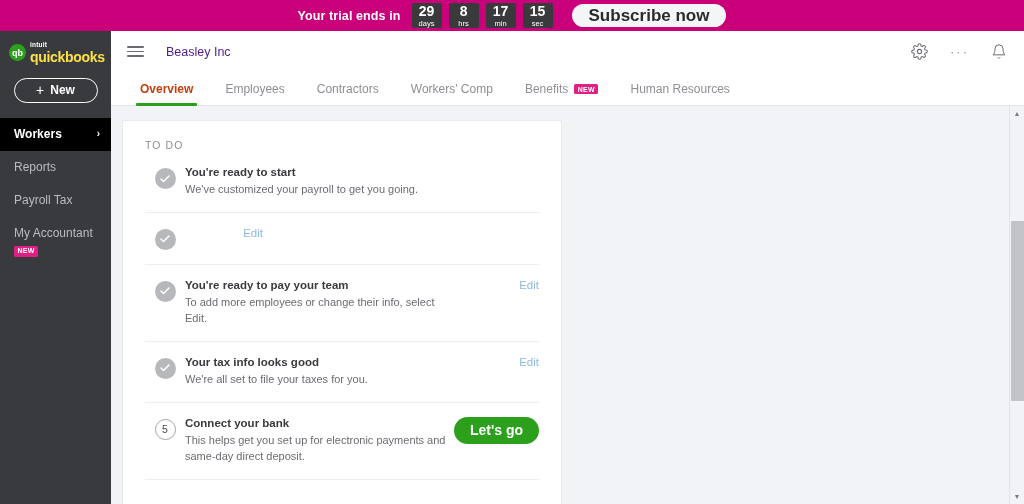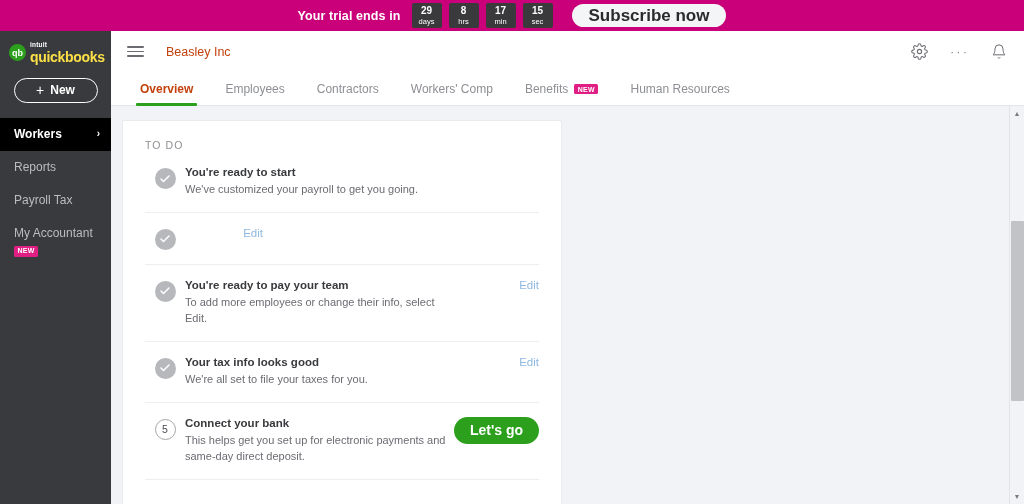--- a/index.html
+++ b/index.html
@@ -23,21 +23,21 @@
     color: #ffffff; font-size: 12.5px; font-weight: 600;
     letter-spacing: .1px; margin-right: 4px;
   }
   .cd-box {
     background: #3a3a3c; border-radius: 2px;
     width: 30px; height: 25px;
     display: flex; flex-direction: column;
     align-items: center; justify-content: center;
     color: #fff; line-height: 1;
   }
-  .cd-val { font-size: 10px; font-weight: 700; }
+  .cd-val { font-size: 14px; font-weight: 700; }
   .cd-unit { font-size: 7.5px; font-weight: 400; margin-top: 1.5px; }
   .subscribe-btn {
     margin-left: 12px;
     background: #f4f5f7; color: #2b2b2b;
     border: none; border-radius: 13px;
     height: 23px; padding: 0 17px;
     font-family: Liberation Sans, sans-serif;
     font-size: 17px; font-weight: 600;
     cursor: pointer; white-space: nowrap;
   }
@@ -98,21 +98,21 @@
     width: 913px; height: 41px;
     background: #ffffff;
     display: flex; align-items: center;
   }
   .hamburger { margin-left: 16px; width: 17px; cursor: pointer; }
   .hamburger span {
     display: block; height: 1.6px; background: #6b6c72;
     margin: 3px 0; border-radius: 1px;
   }
   .company-name {
-    margin-left: 22px; font-size: 12.5px; color: #c2410c; font-weight: 400;
+    margin-left: 22px; font-size: 12.5px; color: #4c1d95; font-weight: 400;
   }
   .topbar-right {
     margin-left: auto; display: flex; align-items: center;
     gap: 22px; margin-right: 17px;
   }
   .icon-btn { cursor: pointer; color: #6b6c72; display: flex; align-items: center; }
   .dots { letter-spacing: 2px; font-size: 13px; color: #8d8f94; }
 
   
   .tabbar {

